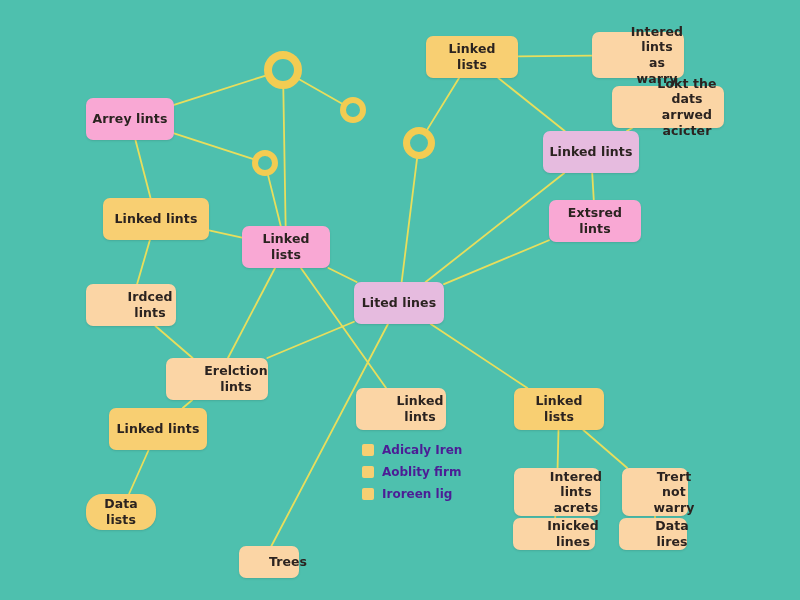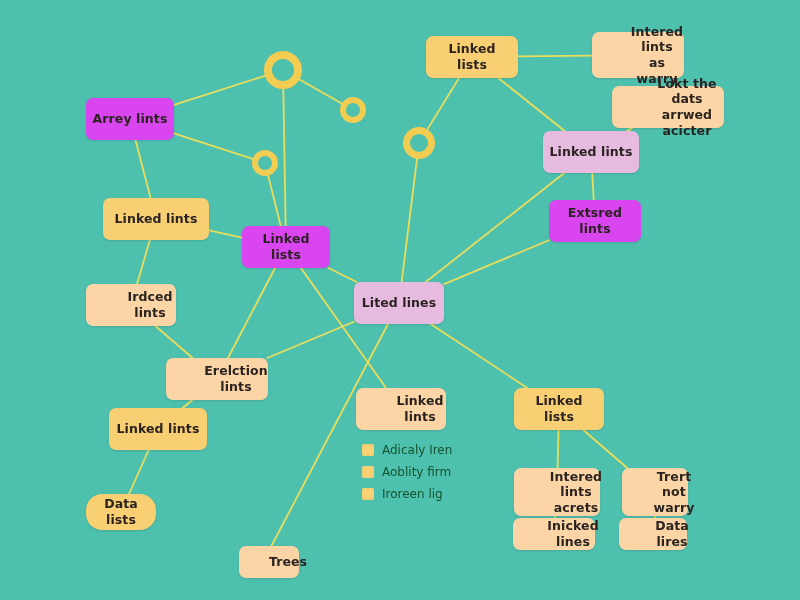--- a/index.html
+++ b/index.html
@@ -39,21 +39,21 @@
     font-weight: 600;
     line-height: 1.25;
     letter-spacing: 0.1px;
     padding: 3px 6px;
     box-shadow: 0 1px 2px rgba(40, 70, 65, 0.18);
   }
   .node .label {
     display: block;
     white-space: pre-line;
   }
-  .n-pink   { background: #d946ef; }
+  .n-pink   { background: #f9a8d4; }
   .n-amber  { background: #f8cf72; }
   .n-peach  { background: #fbd5a5; padding-left: 44px; }
   .n-purple { background: #e6bbdf; }
 
   .ring {
     position: absolute;
     box-sizing: border-box;
     border-radius: 50%;
     border-style: solid;
     border-color: #f3cc52;
@@ -74,22 +74,22 @@
   }
   .legend-swatch {
     width: 12px;
     height: 12px;
     border-radius: 2px;
     margin-right: 8px;
     flex: 0 0 auto;
   }
   .legend-text {
     font-size: 12px;
-    font-weight: 400;
-    color: #14532d;
+    font-weight: 700;
+    color: #4c1d95;
     white-space: nowrap;
   }
 </style>
 </head>
 <body>
 
 <div id="canvas">
 
   <svg id="edge-layer" viewBox="0 0 800 600" xmlns="http://www.w3.org/2000/svg">
       <line x1="174" y1="104.90849673202615" x2="264.90531490116405" y2="75.79502986825466" stroke="#e8de5c" stroke-width="1.8" stroke-linecap="round"></line>

